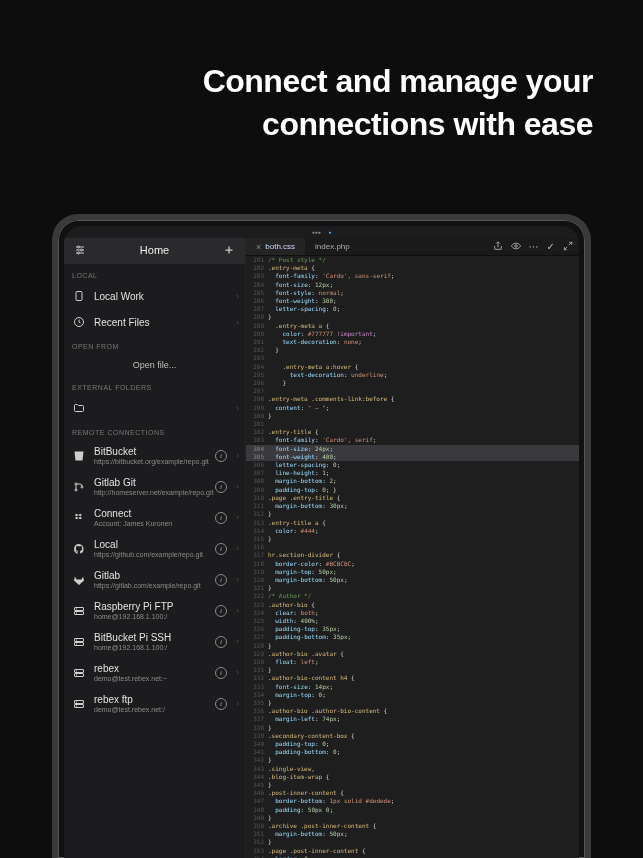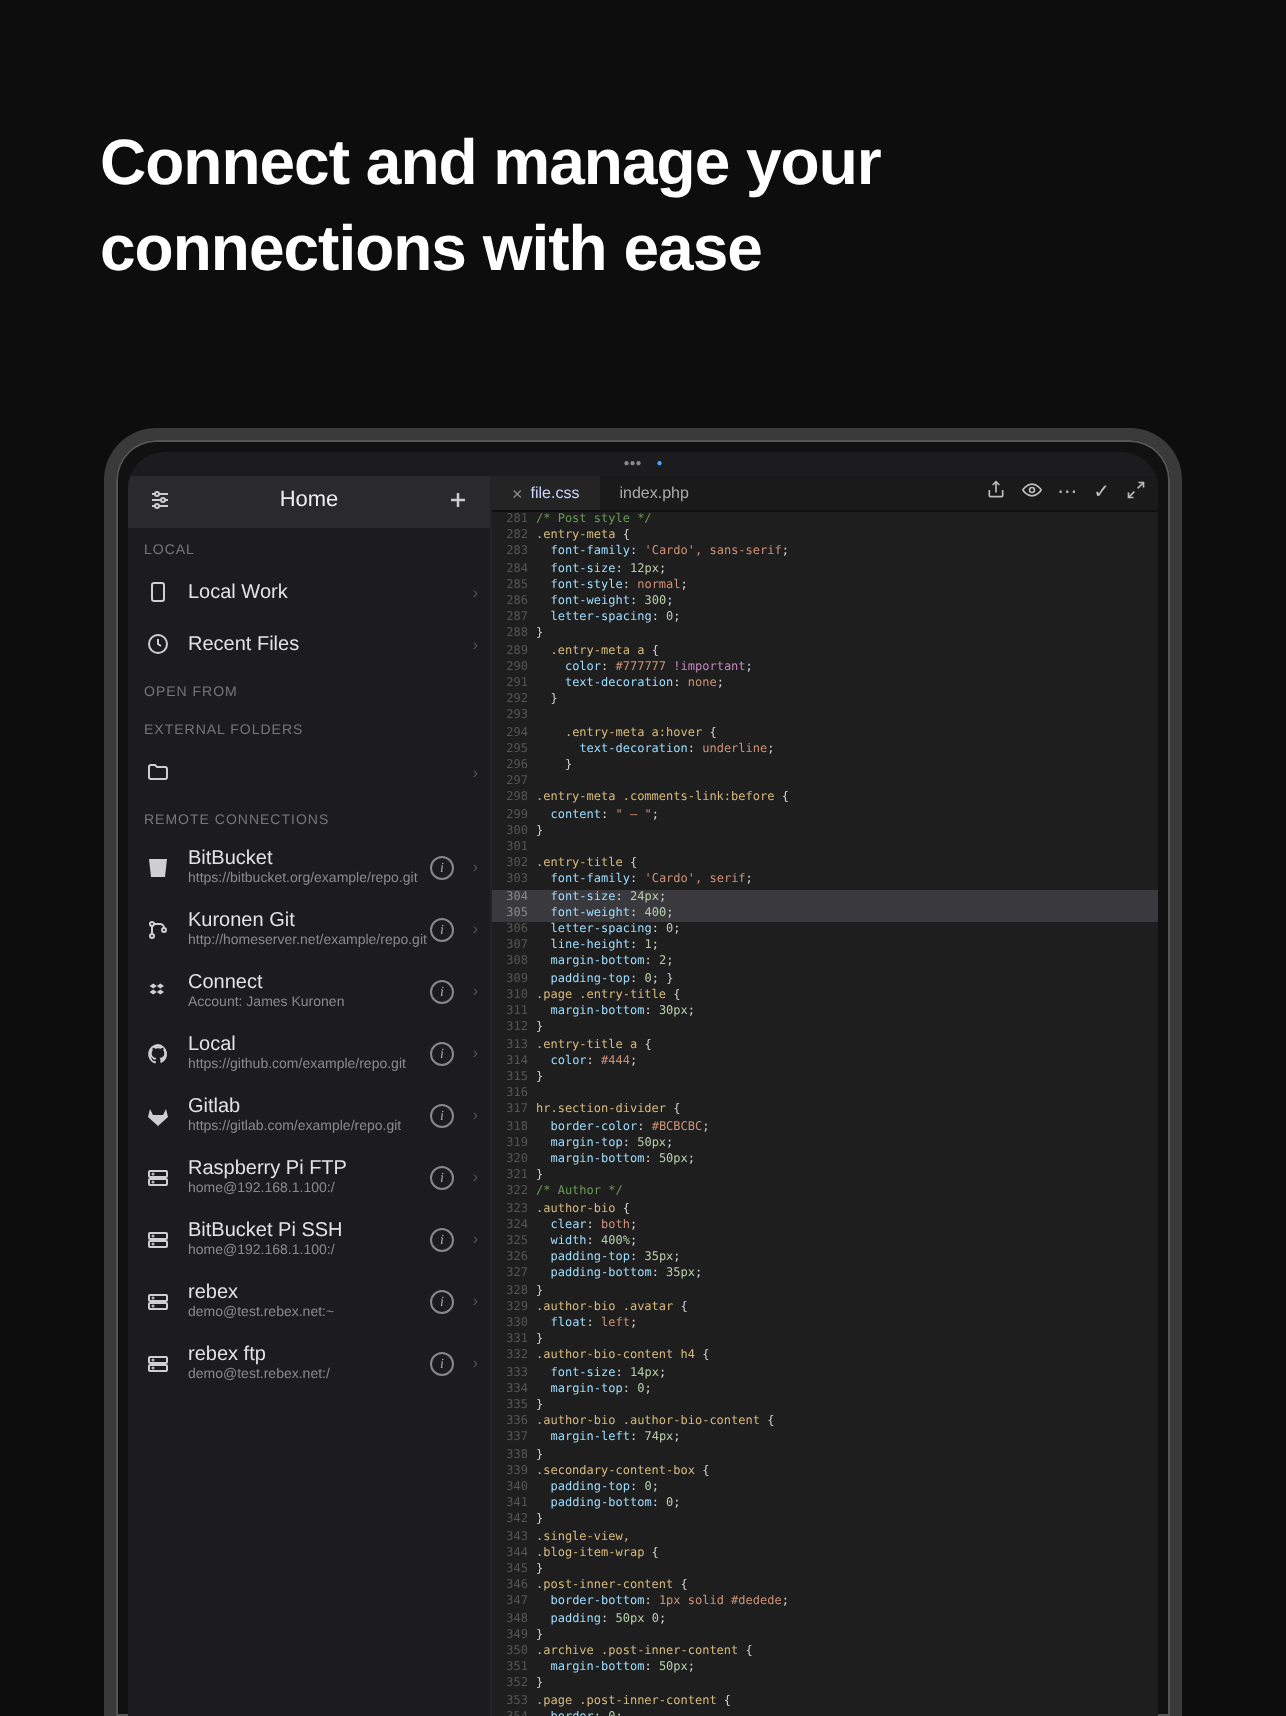--- a/index.html
+++ b/index.html
@@ -6,21 +6,21 @@
   body {
     width: 643px;
     height: 858px;
     background: #0d0d0d;
     font-family: -apple-system, BlinkMacSystemFont, "Segoe UI", sans-serif;
     overflow: hidden;
     position: relative;
   }
   .hero-title {
     color: #fff;
-    text-align: left;
+    text-align: right;
     font-weight: 700;
     font-size: 32px;
     line-height: 1.35;
     padding: 60px 50px 20px;
     letter-spacing: -0.5px;
   }
   
   .device {
     position: absolute;
     left: 52px;
@@ -251,20 +251,21 @@
                 <polyline points="12 7 12 12 15 14"></polyline>
               </svg>
             </div>
           <div class="txt">
               <div class="main">Recent Files</div>
             </div>
           <div class="chev">›</div>
         </div>
 
         <div class="sidebar-section-label">OPEN FROM</div>
+        <div class="center-link">Open file...</div>
 
         <div class="sidebar-section-label">EXTERNAL FOLDERS</div>
         <div class="side-item">
           <div class="side-icon">
               <svg viewBox="0 0 24 24" fill="none" stroke="currentColor" stroke-width="2">
                 <path d="M3 7a2 2 0 012-2h4l2 2h8a2 2 0 012 2v8a2 2 0 01-2 2H5a2 2 0 01-2-2V7z"></path>
               </svg>
             </div>
           <div class="chev">›</div>
         </div>
@@ -287,21 +288,21 @@
             <div class="side-item">
               <div class="side-icon">
                 <svg viewBox="0 0 24 24" fill="none" stroke="currentColor" stroke-width="2">
                   <circle cx="6" cy="6" r="2"></circle>
                   <circle cx="6" cy="18" r="2"></circle>
                   <circle cx="18" cy="12" r="2"></circle>
                   <path d="M6 8v8M8 6h6a4 4 0 014 4"></path>
                 </svg>
               </div>
               <div class="txt">
-                <div class="main">Kuronen Git</div>
+                <div class="main">Gitlab Git</div>
                 <span class="sub">http://homeserver.net/example/repo.git</span>
               </div>
               <div class="info">i</div>
               <div class="chev">›</div>
             </div>
             <div class="side-item">
               <div class="side-icon">
                 <svg viewBox="0 0 24 24" fill="currentColor">
                   <path d="M6 2l6 4-6 4-6-4 6-4zm12 0l6 4-6 4-6-4 6-4zM6 12l6 4-6 4-6-4 6-4zm12 0l6 4-6 4-6-4 6-4z" transform="scale(0.6) translate(6 4)"></path>
                 </svg>
@@ -403,21 +404,21 @@
               <div class="info">i</div>
               <div class="chev">›</div>
             </div>
           </div>
       </div>
 
       <div class="editor">
         <div class="tab-bar">
           <div class="tab active">
             <span class="close">×</span>
-            <span>file.css</span>
+            <span>both.css</span>
           </div>
           <div class="tab">
             <span>index.php</span>
           </div>
           <div class="tab-icons-right">
             <span><svg width="10" height="10" viewBox="0 0 24 24" fill="none" stroke="currentColor" stroke-width="2">
                   <path d="M4 12v7a1 1 0 001 1h14a1 1 0 001-1v-7"></path>
                   <polyline points="16 6 12 2 8 6"></polyline>
                   <line x1="12" y1="2" x2="12" y2="15"></line>
                 </svg></span>

